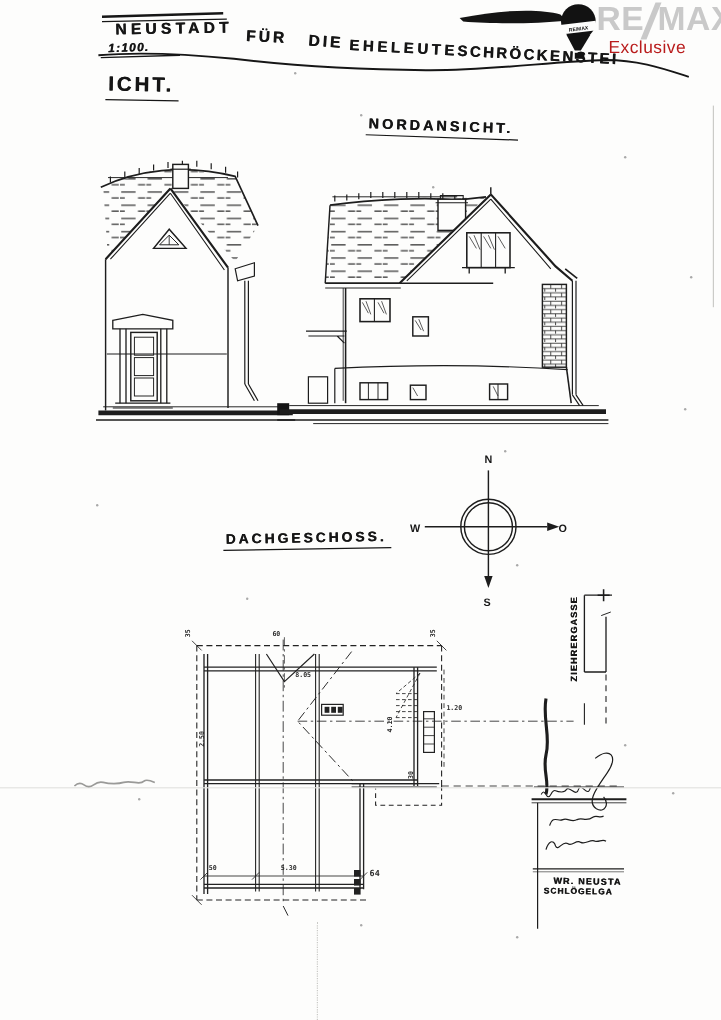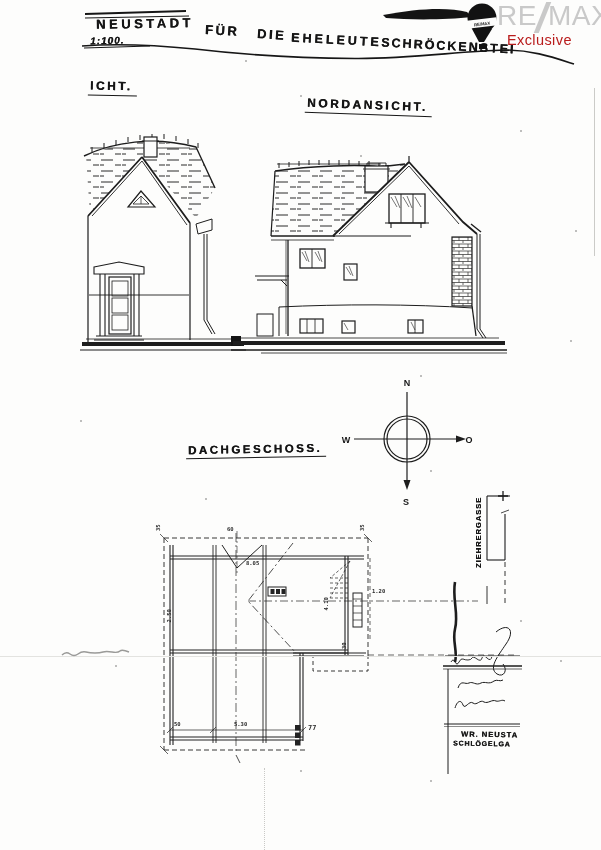--- a/index.html
+++ b/index.html
@@ -16,21 +16,21 @@
     text-shadow:0.4px 0 #161616;
   }
   .underlined{border-bottom:1.6px solid #161616;padding:0 4px 2px 2px;}
   .dimlabel{
     position:absolute;font-size:5.5px;font-weight:700;color:#2b2b2b;
     font-family:"DejaVu Sans Mono",monospace;white-space:nowrap;line-height:1;
   }
   .watermark-row{
     position:absolute;left:497px;top:2px;display:flex;align-items:flex-start;
   }
-  .wm-txt{font-size:28px;font-weight:400;color:#c9c9c9;letter-spacing:0.5px;line-height:1;}
+  .wm-txt{font-size:28px;font-weight:700;color:#c9c9c9;letter-spacing:0.5px;line-height:1;}
   .wm-slash{width:5px;height:31px;background:#c9c9c9;transform:skewX(-22deg);margin:0 3px;}
   .wm-sub{position:absolute;left:507px;top:32px;font-size:14.5px;color:#b91c1c;letter-spacing:0.4px;}
   .speck{position:absolute;background:#a9a9a9;border-radius:50%;}
   .fold-h{position:absolute;left:0;top:656px;width:601px;height:1px;background:#e3e3e0;}
   .crease-v{position:absolute;left:264px;top:768px;height:82px;border-left:1px dotted #c9c9c6;}
   .edge-v{position:absolute;left:594px;top:88px;height:168px;border-left:1px solid #cbcbc8;}
   svg{position:absolute;overflow:visible;}
   svg text{font-family:"Liberation Sans",sans-serif;font-weight:700;fill:#161616;}
 </style>
 </head>
@@ -71,21 +71,21 @@
     <rect x="24" y="44" width="8" height="5" fill="#121212"></rect>
     <text x="27" y="25.5" font-size="4.2" text-anchor="middle" transform="rotate(-7 27 23)">RE/MAX</text>
   </svg>
   <div class="watermark-row">
     <span class="wm-txt">RE</span>
     <span class="wm-slash"></span>
     <span class="wm-txt">MAX</span>
   </div>
   <span class="wm-sub">Exclusive</span>
 
-  <span class="hand underlined" style="left:88px;top:79px;font-size:12px;letter-spacing:2.5px;transform:rotate(1deg);">ICHT.</span>
+  <span class="hand underlined" style="left:88px;top:61px;font-size:17px;letter-spacing:2.5px;transform:rotate(1deg);">ICHT.</span>
   <span class="hand underlined" style="left:305px;top:98px;font-size:12px;letter-spacing:2.5px;transform:rotate(2deg);">NORDANSICHT.</span>
   <span class="hand underlined" style="left:186px;top:443px;font-size:11.5px;letter-spacing:2.5px;transform:rotate(-1deg);">DACHGESCHOSS.</span>
 
   <svg class="abs" style="left:78px;top:124px" width="172" height="240" viewBox="0 0 172 240">
     <g stroke="#1d1d1d" fill="none" stroke-width="1">
 
       <polygon points="8,31 60,15 118,23 137,64 118,94 64,34 12,92" fill="url(#roofhatch)" stroke="none"></polygon>
       <path d="M6,32 C35,18 75,12 118,23 L137,64" stroke-width="1.4"></path>
 
       <path d="M14,28 v-5 M26,24 v-5 M38,21 v-5 M50,18 v-5 M62,16 v-5 M74,15 v-5 M86,15 v-5 M98,17 v-5 M110,20 v-5 M120,24 v-5"></path>
@@ -256,21 +256,21 @@
     <span class="dimlabel" style="left:9px;top:22px;transform:rotate(-90deg);">35</span>
     <span class="dimlabel" style="left:81px;top:24px;">60</span>
     <span class="dimlabel" style="left:100px;top:58px;">8.05</span>
     <span class="dimlabel" style="left:213px;top:22px;transform:rotate(-90deg);">35</span>
     <span class="dimlabel" style="left:17px;top:110px;transform:rotate(-90deg);">2.50</span>
     <span class="dimlabel" style="left:174px;top:98px;transform:rotate(-90deg);">4.10</span>
     <span class="dimlabel" style="left:226px;top:86px;">1.20</span>
     <span class="dimlabel" style="left:195px;top:140px;transform:rotate(-90deg);">30</span>
     <span class="dimlabel" style="left:28px;top:219px;">50</span>
     <span class="dimlabel" style="left:88px;top:219px;">5.30</span>
-    <span class="dimlabel" style="left:162px;top:222px;font-size:7px;">77</span>
+    <span class="dimlabel" style="left:162px;top:222px;font-size:7px;">64</span>
   </div>
 
   <svg class="abs" style="left:438px;top:486px" width="140" height="190" viewBox="0 0 140 190">
     <g stroke="#1d1d1d" fill="none" stroke-width="1.1">
       <path d="M60,10 h10 M65,5 v10" stroke-width="1.3"></path>
       <path d="M49,10 H72"></path>
       <path d="M49,10 V74"></path>
       <path d="M49,74 H67"></path>
       <path d="M67,28 V74"></path>
       <path d="M63,27 l8,-3" stroke-width="0.8"></path>

